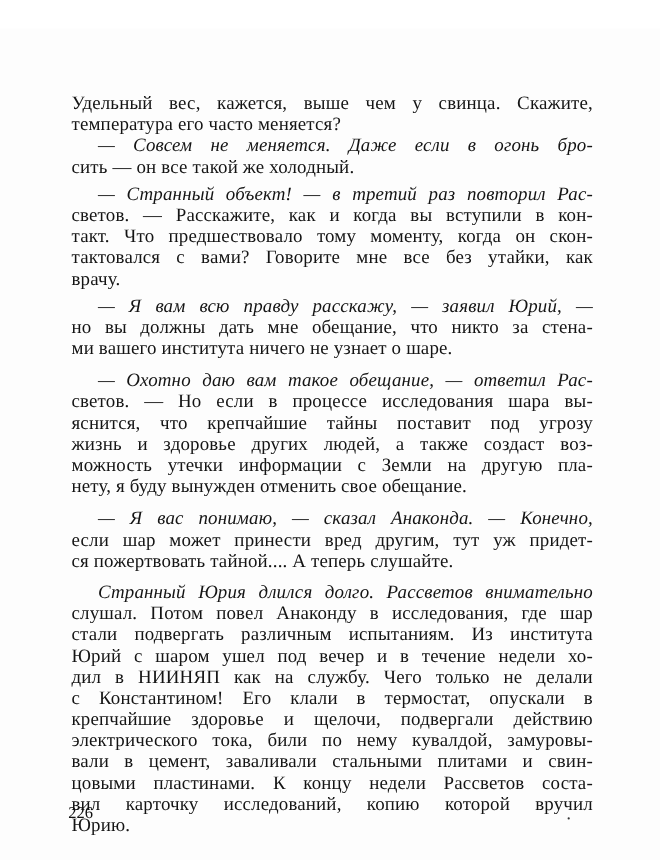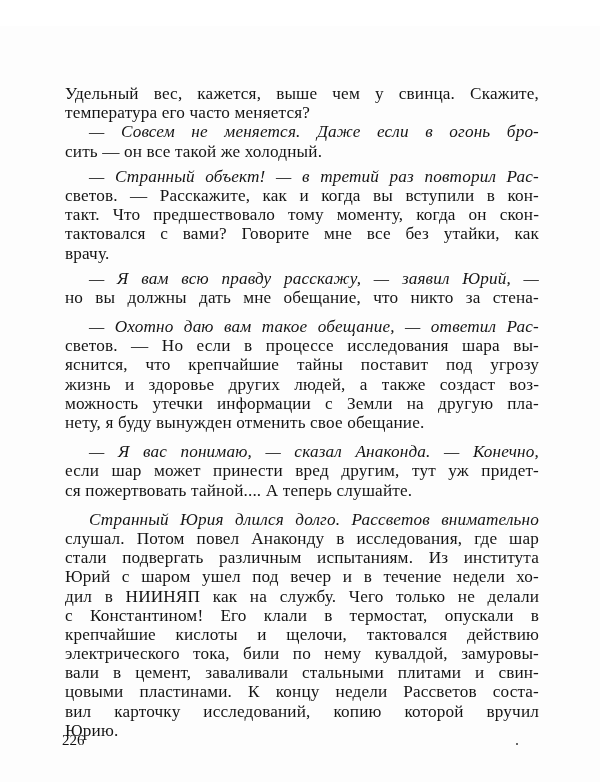--- a/index.html
+++ b/index.html
@@ -55,20 +55,21 @@
       <span class="line">светов. — Расскажите, как и когда вы вступили в кон-</span>
       <span class="line">такт. Что предшествовало тому моменту, когда он скон-</span>
       <span class="line">тактовался с вами? Говорите мне все без утайки, как</span>
       <span class="line last">врачу.</span>
     </div>
     <span class="gap"></span>
 
     <div>
       <span class="line indent">— Я вам всю правду расскажу, — заявил Юрий, —</span>
       <span class="line">но вы должны дать мне обещание, что никто за стена-</span>
+      <span class="line last">ми вашего института ничего не узнает о шаре.</span>
     </div>
     <span class="gap big"></span>
 
     <div>
       <span class="line indent">— Охотно даю вам такое обещание, — ответил Рас-</span>
       <span class="line">светов. — Но если в процессе исследования шара вы-</span>
       <span class="line">яснится, что крепчайшие тайны поставит под угрозу</span>
       <span class="line">жизнь и здоровье других людей, а также создаст воз-</span>
       <span class="line">можность утечки информации с Земли на другую пла-</span>
       <span class="line last">нету, я буду вынужден отменить свое обещание.</span>
@@ -82,21 +83,21 @@
     </div>
     <span class="gap big"></span>
 
     <div>
       <span class="line indent">Странный Юрия длился долго. Рассветов внимательно</span>
       <span class="line">слушал. Потом повел Анаконду в исследования, где шар</span>
       <span class="line">стали подвергать различным испытаниям. Из института</span>
       <span class="line">Юрий с шаром ушел под вечер и в течение недели хо-</span>
       <span class="line">дил в НИИНЯП как на службу. Чего только не делали</span>
       <span class="line">с Константином! Его клали в термостат, опускали в</span>
-      <span class="line">крепчайшие кислоты и щелочи, тактовался действию</span>
+      <span class="line">крепчайшие здоровье и щелочи, подвергали действию</span>
       <span class="line">электрического тока, били по нему кувалдой, замуровы-</span>
       <span class="line">вали в цемент, заваливали стальными плитами и свин-</span>
       <span class="line">цовыми пластинами. К концу недели Рассветов соста-</span>
       <span class="line">вил карточку исследований, копию которой вручил</span>
       <span class="line last">Юрию.</span>
     </div>
   </div>
 
   <div class="page-number">226</div>
   <div class="speck"></div>

